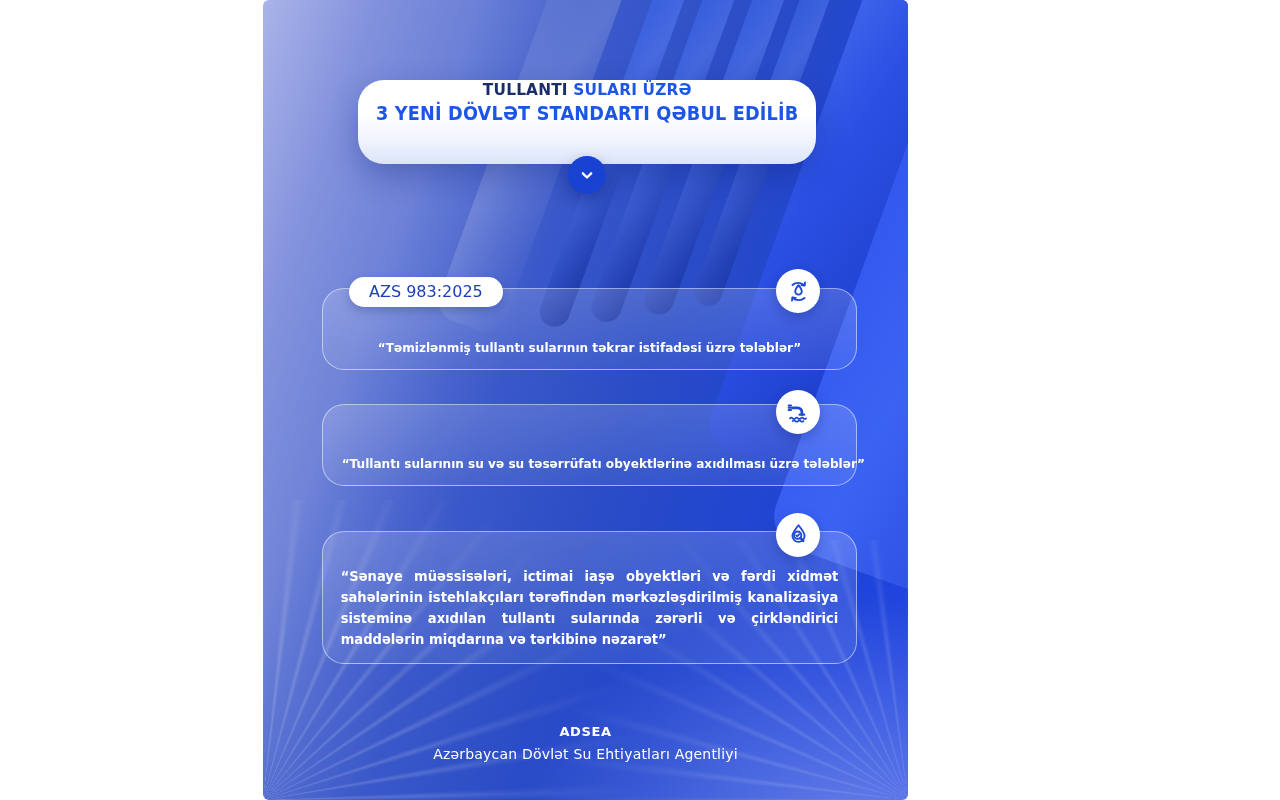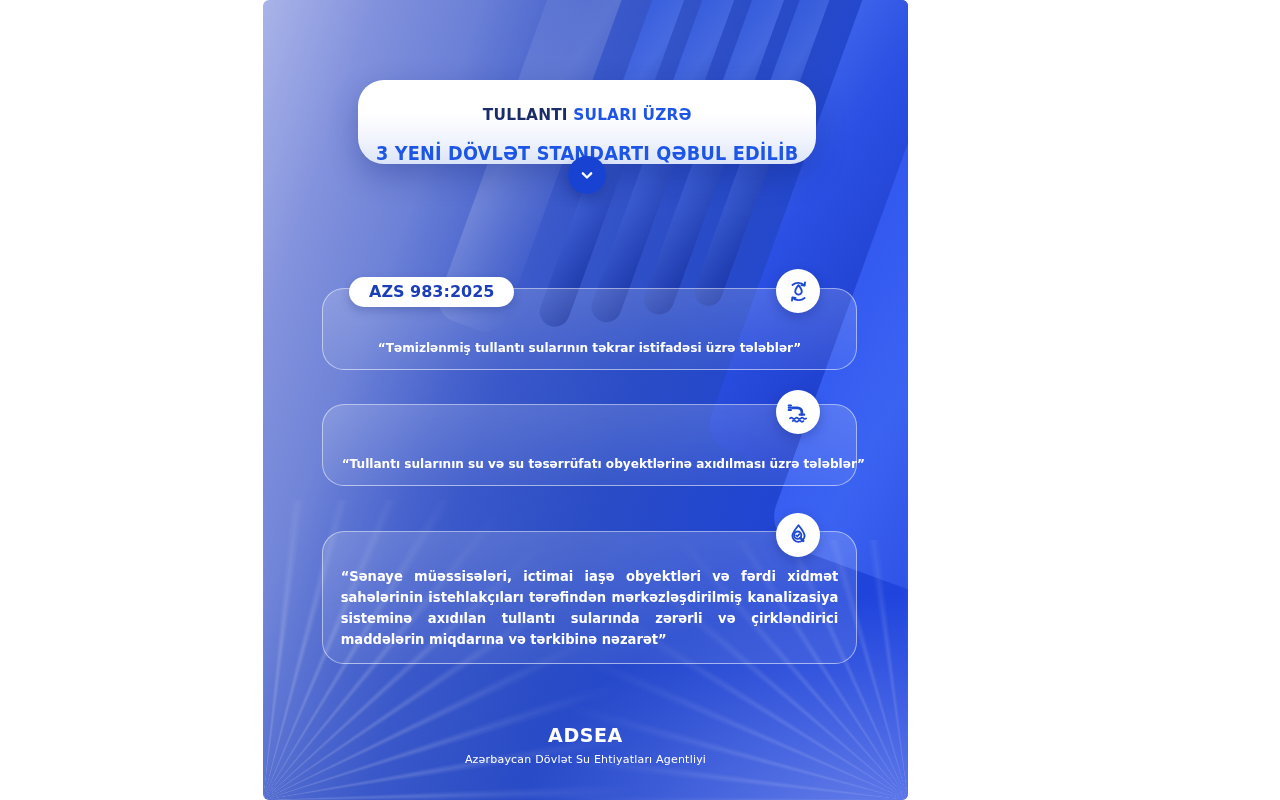--- a/index.html
+++ b/index.html
@@ -37,56 +37,56 @@
         rgba(255,255,255,0) 0deg 3.4deg,rgba(230,236,255,.14) 4.8deg,rgba(255,255,255,0) 6.2deg 8.4deg);
       -webkit-mask-image:radial-gradient(circle at 100% 100%,#000 30%,transparent 72%);
       mask-image:radial-gradient(circle at 100% 100%,#000 30%,transparent 72%);}
   .glow-br{position:absolute;right:-60px;bottom:-80px;width:500px;height:320px;
       background:radial-gradient(ellipse at 80% 90%,rgba(168,182,240,.55),rgba(168,182,240,0) 62%);}
 
   
   .header-card{position:absolute;left:95px;top:80px;width:458px;height:84px;border-radius:26px;
       background:linear-gradient(180deg,#ffffff 40%,#eef2fc 75%,#dbe4f8 100%);
       box-shadow:0 12px 30px rgba(10,30,120,.30);
-      display:flex;flex-direction:column;align-items:center;justify-content:flex-end;gap:18px;z-index:3;}
+      display:flex;flex-direction:column;align-items:center;justify-content:flex-start;gap:3px;z-index:3;}
   .ht1{font-weight:bold;font-size:16.5px;letter-spacing:.2px;white-space:nowrap;
        transform:scaleX(.93);transform-origin:50% 50%;}
   .ht1 .dark{color:#1b2d68;}
   .ht1 .accent{color:#1d55e6;}
   .ht2{font-weight:bold;font-size:19px;color:#1d55e6;letter-spacing:.2px;white-space:nowrap;
        transform:scaleX(.93);transform-origin:50% 50%;}
   .chevron-wrap{position:absolute;left:305px;top:156px;width:38px;height:38px;border-radius:50%;
        background:#1843d2;display:flex;align-items:center;justify-content:center;z-index:4;
        box-shadow:0 6px 14px rgba(10,25,110,.35);}
 
   
   .std-card{position:absolute;left:59px;width:533px;border-radius:22px;
        background:linear-gradient(180deg,rgba(255,255,255,.16),rgba(255,255,255,.07));
        border:1.5px solid rgba(255,255,255,.5);z-index:2;}
   .card1{top:288px;height:80px;}
   .card2{top:404px;height:80px;}
   .card3{top:531px;height:131px;}
   .badge{position:absolute;left:26px;top:-12px;height:30px;line-height:30px;padding:0 20px;
-       border-radius:16px;background:#ffffff;color:#1c3eb8;font-weight:bold;font-size:16px;
+       border-radius:16px;background:#ffffff;color:#1c3eb8;font-weight:normal;font-size:16px;
        box-shadow:0 4px 10px rgba(15,35,120,.25);white-space:nowrap;}
   .icon-circle{position:absolute;right:36px;width:44px;height:44px;border-radius:50%;background:#ffffff;
        display:flex;align-items:center;justify-content:center;box-shadow:0 4px 12px rgba(12,30,120,.3);}
   .card1 .icon-circle{top:-20px;}
   .card2 .icon-circle{top:-15px;}
   .card3 .icon-circle{top:-19px;}
   .card-text{position:absolute;left:0;right:0;bottom:12px;text-align:center;color:#ffffff;
        font-weight:bold;font-size:13px;line-height:18px;white-space:nowrap;
        transform:scaleX(.93);transform-origin:50% 50%;}
   .card3-text{padding:34px 10px 0 10px;color:#ffffff;font-weight:bold;font-size:13.5px;
        line-height:1.55;text-align:justify;transform:scaleX(.97);transform-origin:50% 50%;}
 
   
   .footer{position:absolute;left:0;right:0;top:724px;text-align:center;color:#ffffff;z-index:2;}
-  .org-abbr{font-size:19px;font-weight:bold;letter-spacing:.6px;}
-  .org-name{font-size:11px;margin-top:7px;letter-spacing:.2px;}
+  .org-abbr{font-size:13px;font-weight:bold;letter-spacing:.6px;}
+  .org-name{font-size:14px;margin-top:7px;letter-spacing:.2px;}
   svg{display:block;}
 </style>
 </head>
 <body>
 
 <div class="canvas">
   <div class="poster">
 
     <div class="decor">
       <div class="stripe softband"></div>

